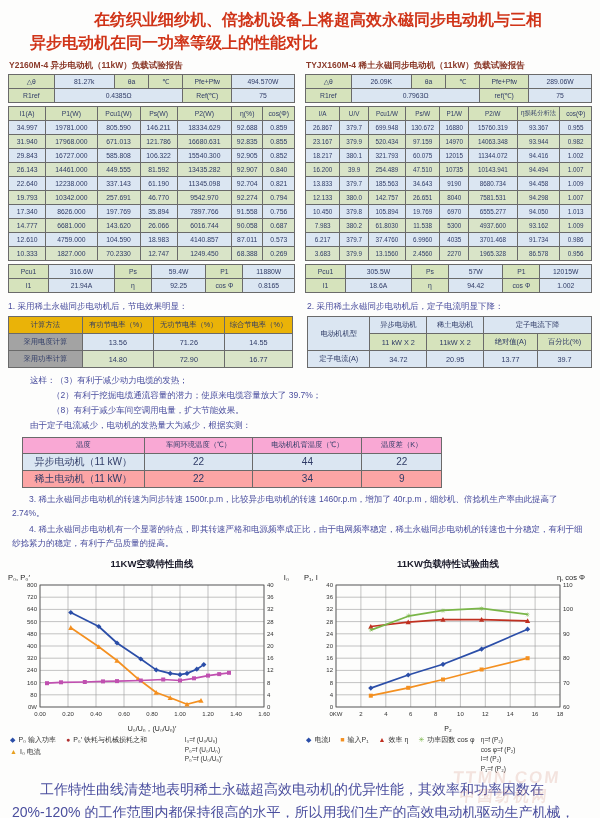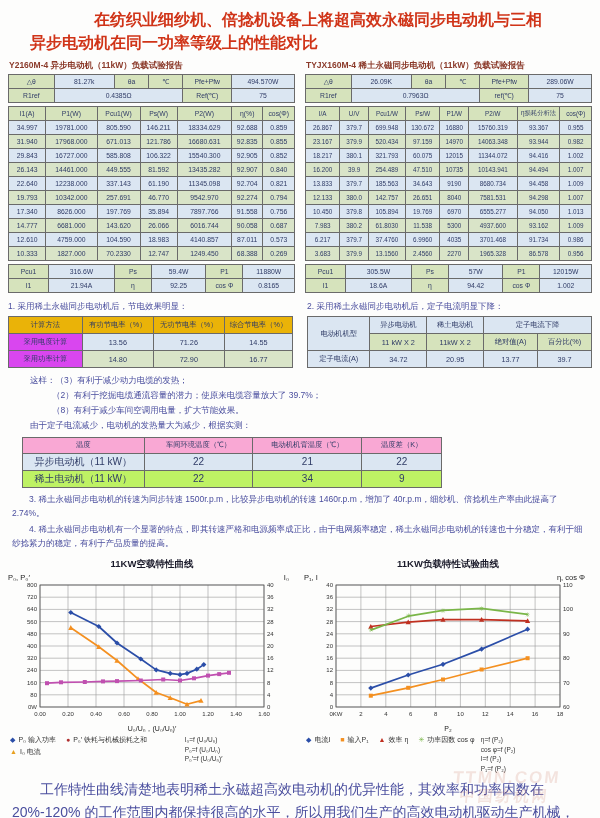--- a/index.html
+++ b/index.html
@@ -19,32 +19,32 @@
   .main tbody tr:nth-child(odd) td{background:#dbe6f2;}
   .main tbody tr:nth-child(even) td{background:#d9e4c8;}
   .rt td,.rt th{font-size:6.3px;}
   .sum td:nth-child(odd){background:#d6e3bc;}
   .sum td:nth-child(even){background:#dbe6f2;}
   .mid{display:flex;gap:14px;padding:2px 8px 0 8px;}
   .mid .half{flex:1;min-width:0;}
   .note-title{font-size:8.5px;color:#4a4e9e;margin:3px 0 3px;white-space:nowrap;}
   .s1 td,.s1 th,.s2 td,.s2 th{height:14px;font-size:7.3px;}
   .s1 thead th{background:#eab308;}
-  .s1 tbody td:first-child{background:#d946ef;}
+  .s1 tbody td:first-child{background:#a3a3a3;}
   .s1 tbody tr:nth-child(odd) td:not(:first-child){background:#dbe6f2;}
   .s1 tbody tr:nth-child(even) td:not(:first-child){background:#d9e4c8;}
   .s2 .r1 th{background:#dbe6f2;}
   .s2 .r2 th{background:#d6e3bc;}
   .s2 tbody td{background:#dbe6f2;}
   .notes{font-size:8.5px;color:#4a4e9e;line-height:1.75;margin:5px 0 2px 30px;}
   .temp-wrap{margin:4px 0 4px 22px;width:420px;}
   .tt thead th{background:#f9a8d4;height:13px;font-size:7.3px;}
   .tt tbody td{height:13px;font-size:10px;}
   .tt tbody tr:nth-child(1) td{background:#dbe6f2;}
-  .tt tbody tr:nth-child(2) td{background:#bef264;}
+  .tt tbody tr:nth-child(2) td{background:#fca5a5;}
   .para{font-size:8.5px;color:#4a4e9e;line-height:1.65;margin:2px 12px;text-indent:2em;}
   .charts{display:flex;padding:2px 4px 0 4px;}
   .chart{flex:1;min-width:0;}
   .chart-title{text-align:center;font-weight:bold;font-size:9.5px;color:#1a1a2a;margin:4px 0 0;}
   svg{display:block;}
   .legend-row{display:flex;padding:0 6px;}
   .legend{flex:1.6;display:flex;flex-wrap:wrap;column-gap:10px;row-gap:2px;font-size:7px;color:#333;align-content:flex-start;}
   .legend .li{display:inline-flex;align-items:center;gap:3px;}
   .legend .mk{font-size:7px;}
   .formulas{flex:1;font-size:6.5px;color:#333;line-height:1.5;}
@@ -512,21 +512,21 @@
             <th>温度</th>
             <th>车间环境温度（℃）</th>
             <th>电动机机背温度（℃）</th>
             <th>温度差（K）</th>
           </tr>
         </thead>
       <tbody>
           <tr>
             <td>异步电动机（11 kW）</td>
             <td>22</td>
-            <td>21</td>
+            <td>44</td>
             <td>22</td>
           </tr>
           <tr>
             <td>稀土电动机（11 kW）</td>
             <td>22</td>
             <td>34</td>
             <td>9</td>
           </tr>
         </tbody>
     </table>

